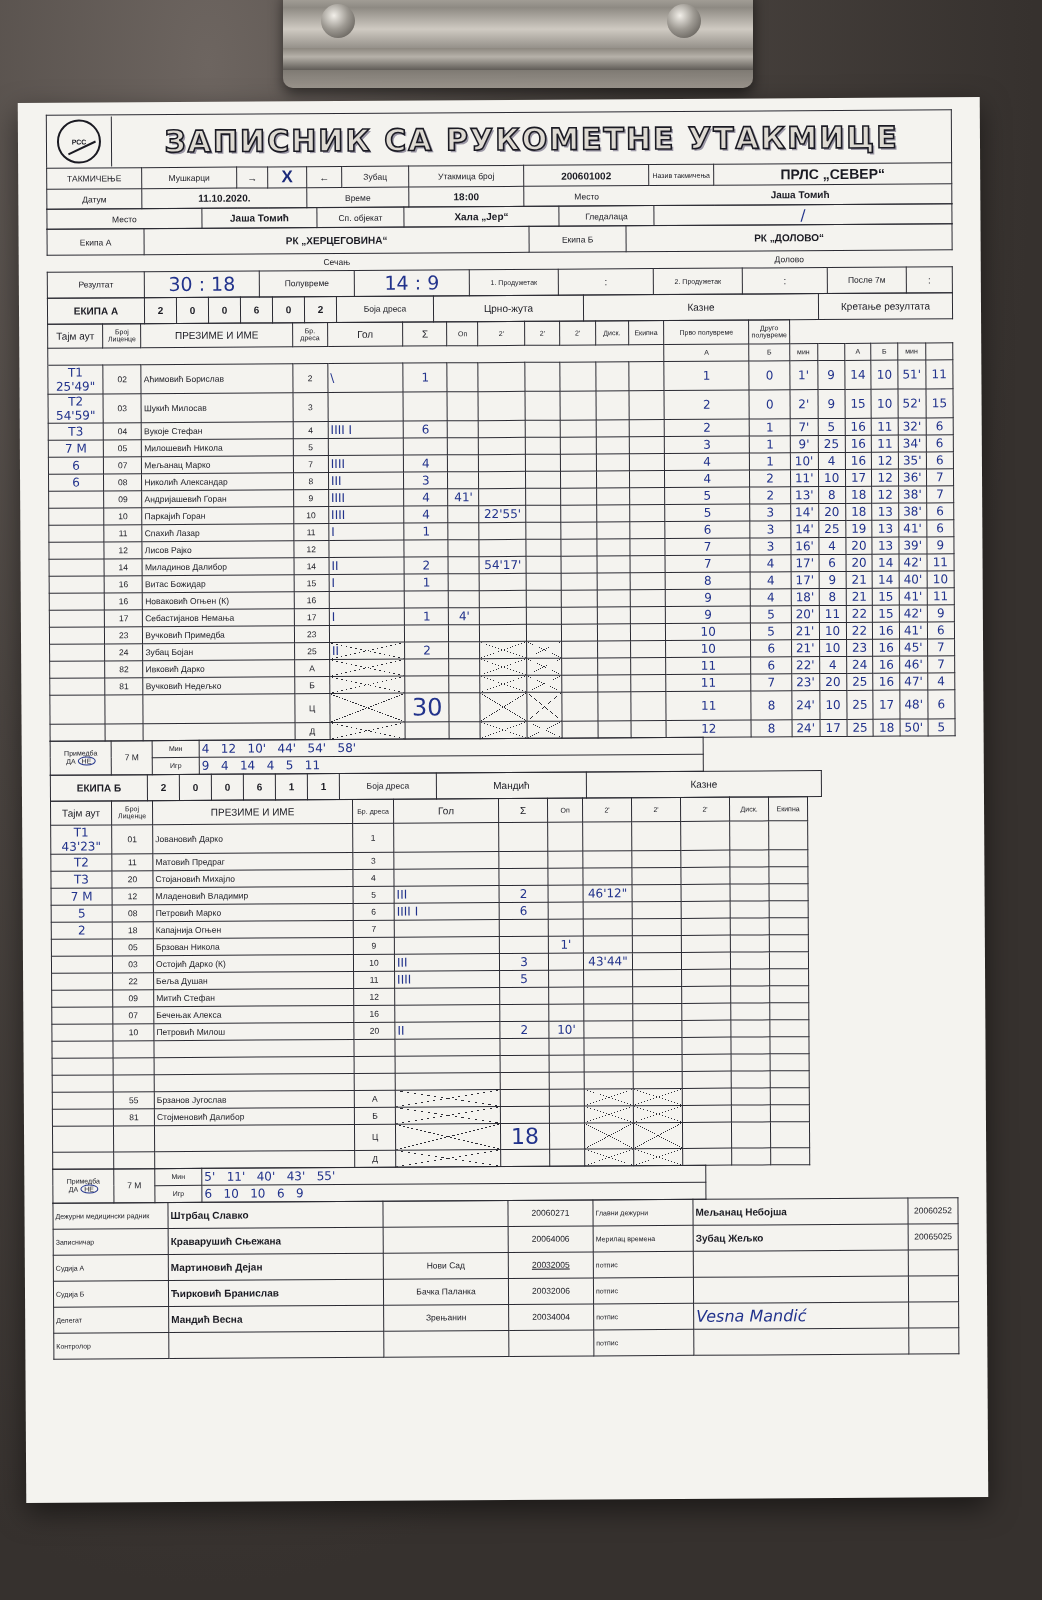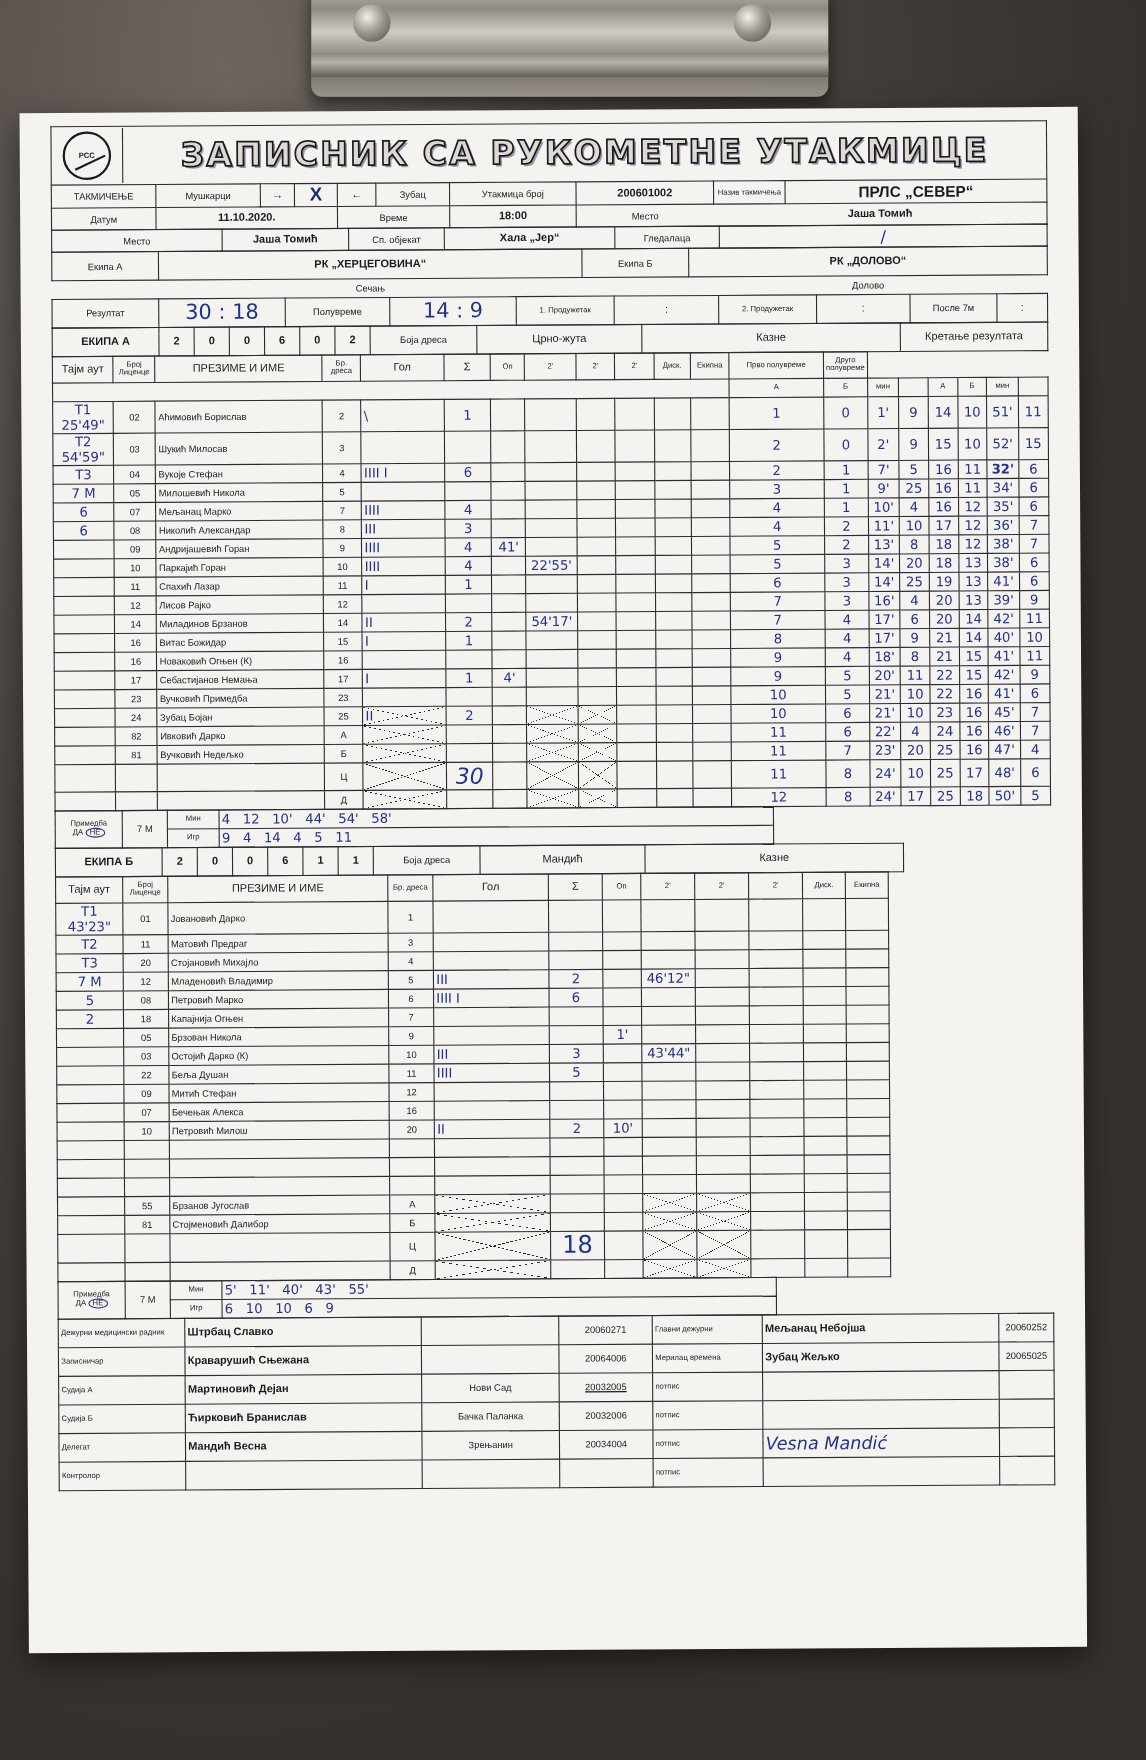--- a/index.html
+++ b/index.html
@@ -271,21 +271,21 @@
               <td class="c hw hw-sm" style="width: 44px;"></td>
               <td class="c hw hw-sm" style="width: 44px;"></td>
               <td class="c" style="width: 34px;"></td>
               <td class="c" style="width: 34px;"></td>
               <td class="c hw hw-sm" style="width: 25px;">2</td>
               <td class="c hw hw-sm" style="width: 25px;">1</td>
               <td class="c hw hw-sm" style="width: 25px;">7'</td>
               <td class="c hw hw-sm" style="width: 26px;">5</td>
               <td class="c hw hw-sm" style="width: 25px;">16</td>
               <td class="c hw hw-sm" style="width: 25px;">11</td>
-              <td class="c hw hw-sm" style="width: 25px; font-weight: bold;">32'</td>
+              <td class="c hw hw-sm" style="width: 25px;">32'</td>
               <td class="c hw hw-sm" style="width: 26px;">6</td>
             </tr>
             <tr class="rowh">
               <td class="c hw hw-sm" style="width: 56px;">7 М</td>
               <td class="c sm" style="width: 36px;">05</td>
               <td class="l sm" style="width: 195px;">Милошевић Никола</td>
               <td class="c sm" style="width: 36px;">5</td>
               <td class="l hw hw-sm" style="width: 100px;"></td>
               <td class="c hw hw-sm" style="width: 44px;"></td>
               <td class="c hw hw-sm" style="width: 30px;"></td>
@@ -431,21 +431,21 @@
               <td class="c hw hw-sm" style="width: 25px;">16'</td>
               <td class="c hw hw-sm" style="width: 26px;">4</td>
               <td class="c hw hw-sm" style="width: 25px;">20</td>
               <td class="c hw hw-sm" style="width: 25px;">13</td>
               <td class="c hw hw-sm" style="width: 25px;">39'</td>
               <td class="c hw hw-sm" style="width: 26px;">9</td>
             </tr>
             <tr class="rowh">
               <td class="c hw hw-sm" style="width: 56px;"></td>
               <td class="c sm" style="width: 36px;">14</td>
-              <td class="l sm" style="width: 195px;">Миладинов Брзанов</td>
+              <td class="l sm" style="width: 195px;">Миладинов Далибор</td>
               <td class="c sm" style="width: 36px;">14</td>
               <td class="l hw hw-sm" style="width: 100px;">II</td>
               <td class="c hw hw-sm" style="width: 44px;">2</td>
               <td class="c hw hw-sm" style="width: 30px;"></td>
               <td class="c hw hw-sm" style="width: 44px;">54'17'</td>
               <td class="c hw hw-sm" style="width: 44px;"></td>
               <td class="c hw hw-sm" style="width: 44px;"></td>
               <td class="c" style="width: 34px;"></td>
               <td class="c" style="width: 34px;"></td>
               <td class="c hw hw-sm" style="width: 25px;">7</td>
@@ -610,21 +610,21 @@
               <td class="c hw hw-sm" style="width: 25px;">16</td>
               <td class="c hw hw-sm" style="width: 25px;">47'</td>
               <td class="c hw hw-sm" style="width: 26px;">4</td>
             </tr>
             <tr class="rowh">
               <td class="c hw hw-sm" style="width: 56px;"></td>
               <td class="c sm" style="width: 36px;"></td>
               <td class="l sm" style="width: 195px;"></td>
               <td class="c sm" style="width: 36px;">Ц</td>
               <td class="l hw hw-sm xcell" style="width: 100px;"></td>
-              <td class="c hw" style="width: 44px; font-size: 20px; font-style: italic;">30</td>
+              <td class="c hw" style="width: 44px; font-size: 24px;">30</td>
               <td class="c hw hw-sm" style="width: 30px;"></td>
               <td class="c hw hw-sm xcell" style="width: 44px;"></td>
               <td class="c hw hw-sm xcell" style="width: 44px;"></td>
               <td class="c hw hw-sm" style="width: 44px;"></td>
               <td class="c" style="width: 34px;"></td>
               <td class="c" style="width: 34px;"></td>
               <td class="c hw hw-sm" style="width: 25px;">11</td>
               <td class="c hw hw-sm" style="width: 25px;">8</td>
               <td class="c hw hw-sm" style="width: 25px;">24'</td>
               <td class="c hw hw-sm" style="width: 26px;">10</td>

